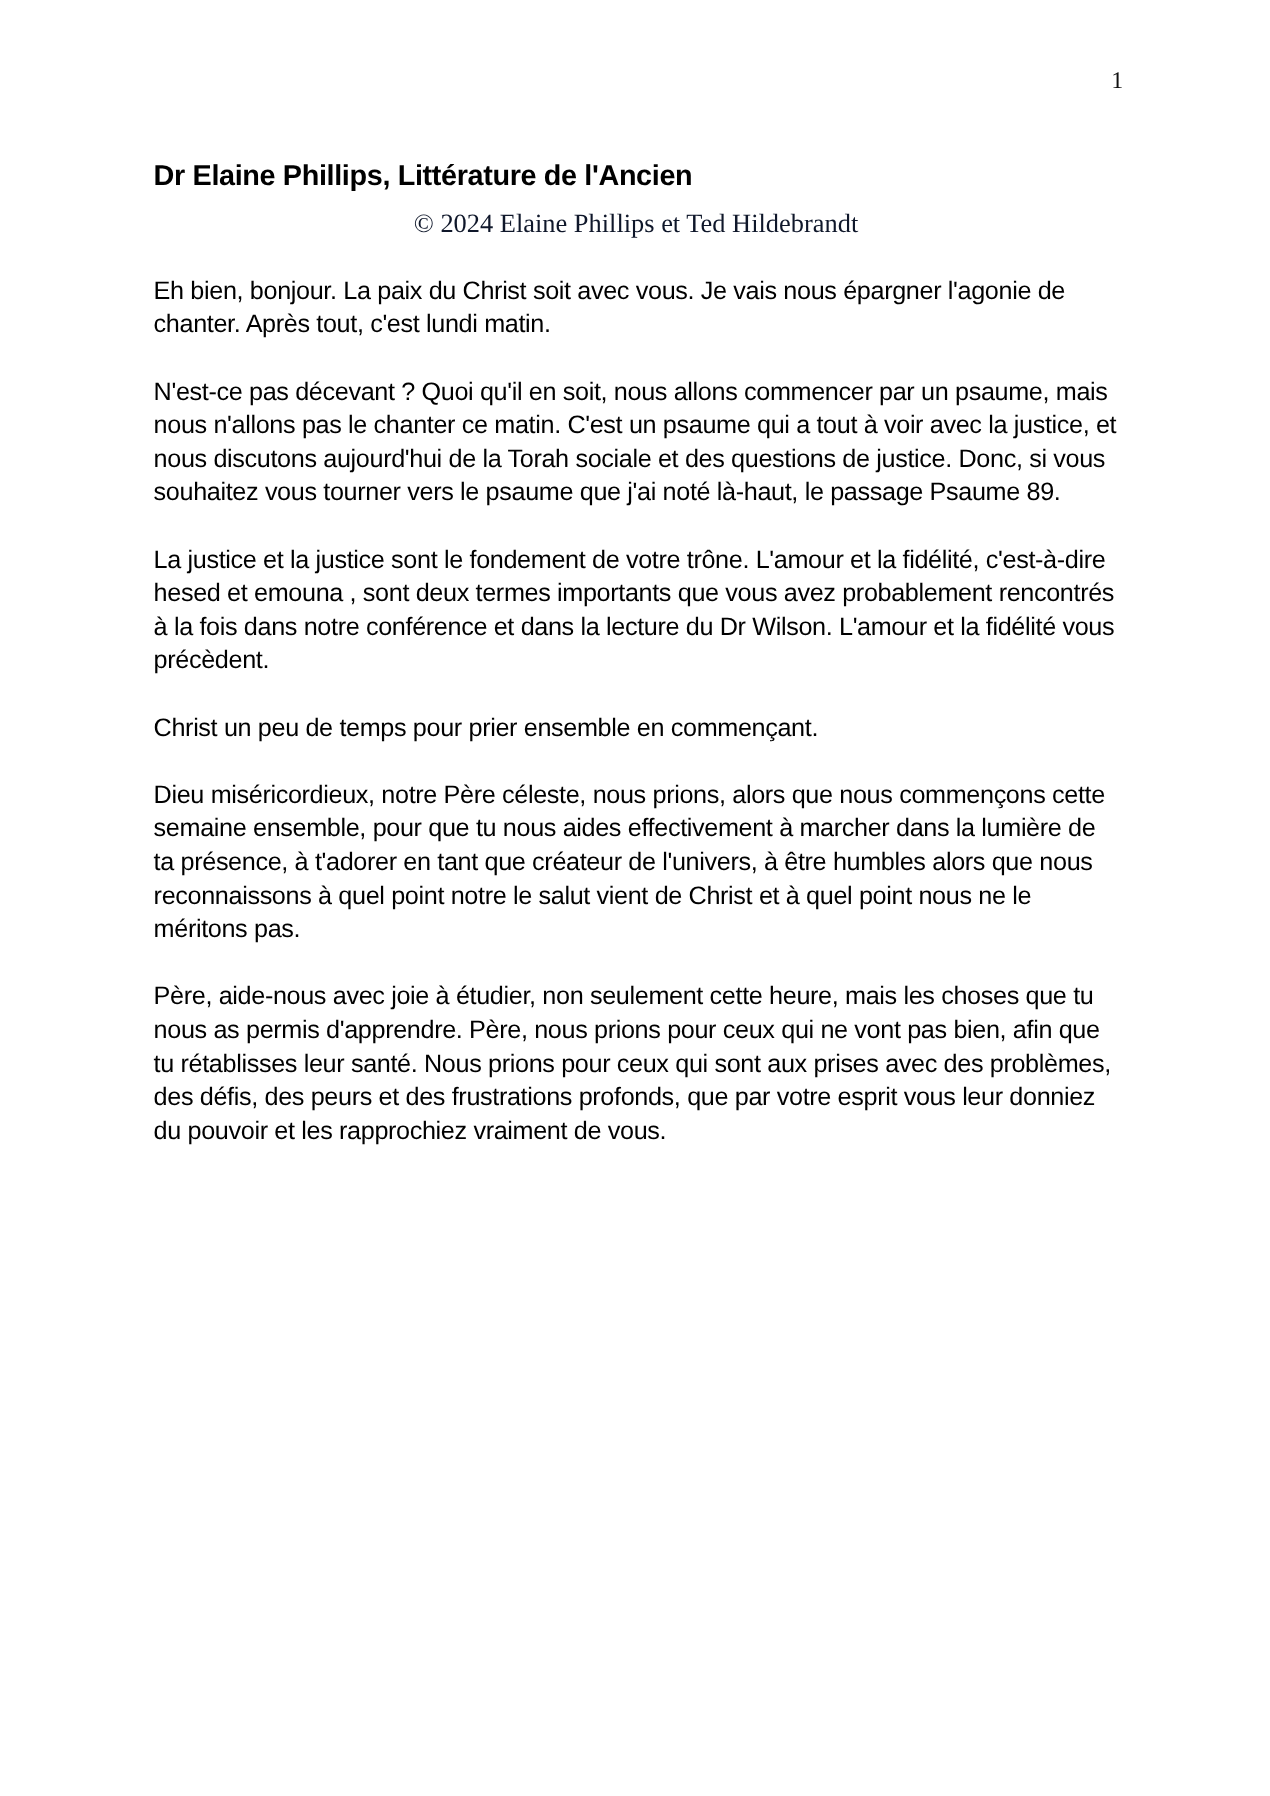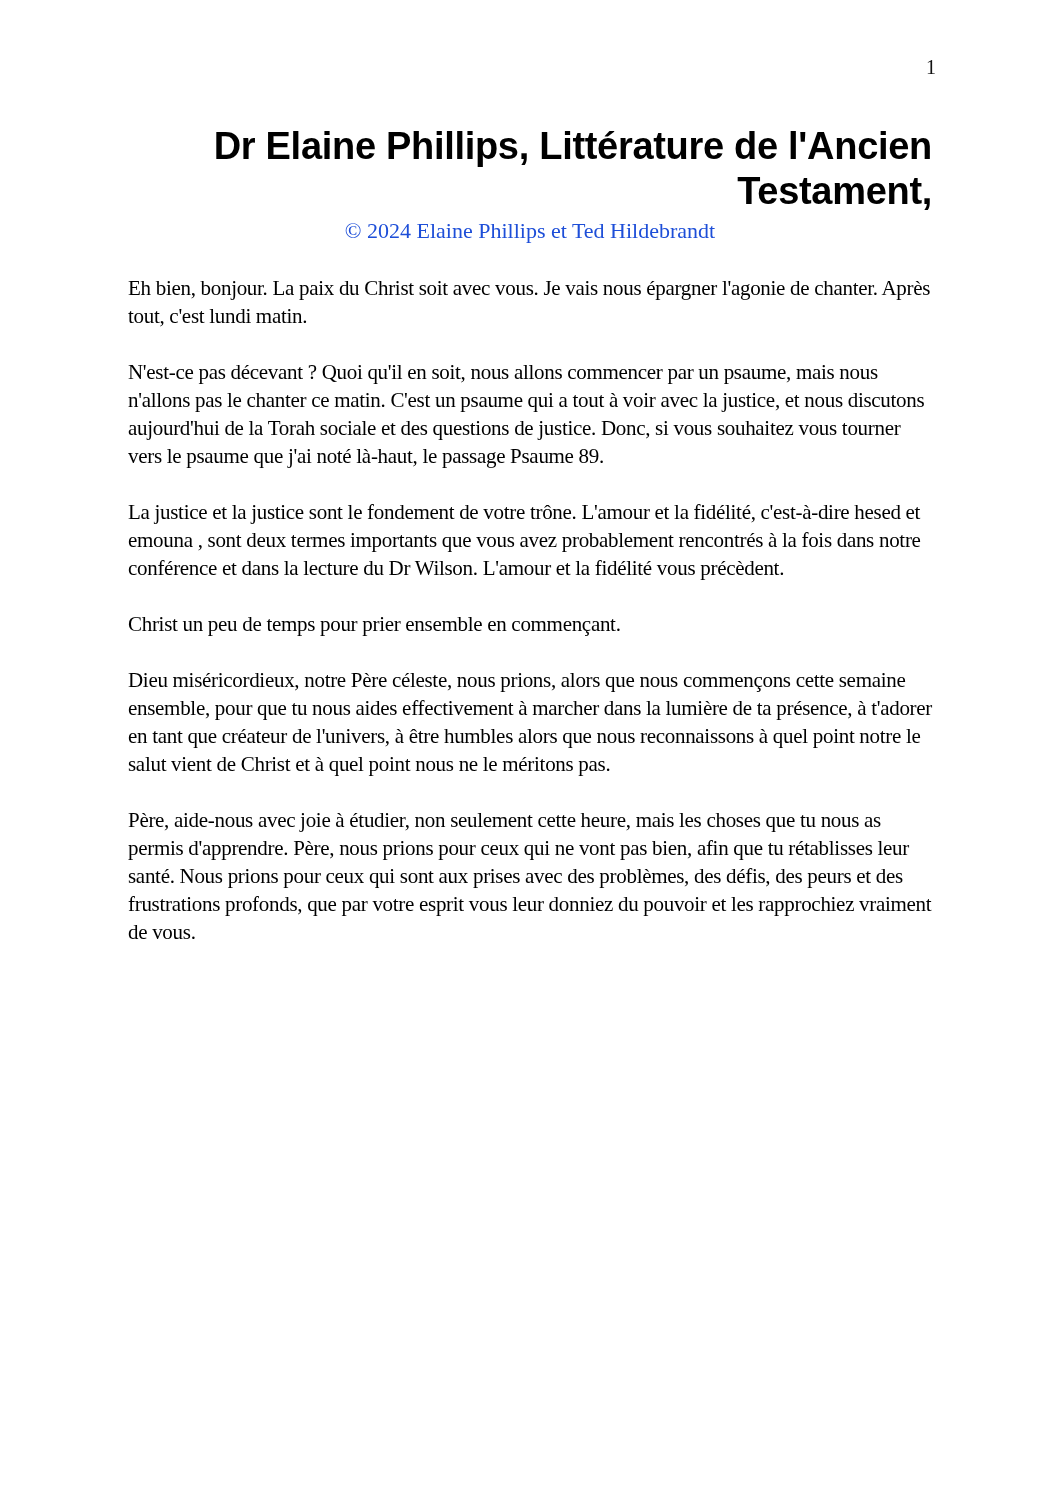--- a/index.html
+++ b/index.html
@@ -17,57 +17,56 @@
     position: absolute;
     top: 56px;
     right: 122px;
     font-family: "Liberation Serif", serif;
     font-size: 20px;
     color: #111111;
   }
   .content { padding: 124px 126px 0 128px; }
   .doc-title {
     margin: 0;
-    text-align: right;
+    text-align: left;
     font-family: "Liberation Sans", sans-serif;
     font-weight: 700;
-    font-size: 38px;
+    font-size: 24px;
     line-height: 45px;
     letter-spacing: -0.3px;
     color: #000000;
   }
   .title-line { display: block; }
   .copyright {
     text-align: center;
     font-family: "Liberation Serif", serif;
     font-size: 22px;
     line-height: 30px;
     margin-top: 2px;
-    color: #1d4ed8;
+    color: #0f172a;
   }
   .body-text {
     margin-top: 28px;
-    font-family: Liberation Serif, serif;
+    font-family: Liberation Sans, sans-serif;
     font-size: 21px;
     line-height: 28px;
     letter-spacing: -0.3px;
     color: #000000;
   }
   .body-text p { margin: 0 0 28px 0; }
 </style>
 </head>
 <body>
 
 <div class="page">
   <div class="page-number">1</div>
 
   <div class="content">
     <h1 class="doc-title">
       <span class="title-line">Dr Elaine Phillips, Littérature de l'Ancien</span>
-      <span class="title-line">Testament,</span>
     </h1>
 
     <div class="copyright">© 2024 Elaine Phillips et Ted Hildebrandt</div>
 
     <div class="body-text">
       <p>Eh bien, bonjour. La paix du Christ soit avec vous. Je vais nous épargner l'agonie de chanter. Après tout, c'est lundi matin.</p>
       <p>N'est-ce pas décevant ? Quoi qu'il en soit, nous allons commencer par un psaume, mais nous n'allons pas le chanter ce matin. C'est un psaume qui a tout à voir avec la justice, et nous discutons aujourd'hui de la Torah sociale et des questions de justice. Donc, si vous souhaitez vous tourner vers le psaume que j'ai noté là-haut, le passage Psaume 89.</p>
       <p>La justice et la justice sont le fondement de votre trône. L'amour et la fidélité, c'est-à-dire hesed et emouna , sont deux termes importants que vous avez probablement rencontrés à la fois dans notre conférence et dans la lecture du Dr Wilson. L'amour et la fidélité vous précèdent.</p>
       <p>Christ un peu de temps pour prier ensemble en commençant.</p>
       <p>Dieu miséricordieux, notre Père céleste, nous prions, alors que nous commençons cette semaine ensemble, pour que tu nous aides effectivement à marcher dans la lumière de ta présence, à t'adorer en tant que créateur de l'univers, à être humbles alors que nous reconnaissons à quel point notre le salut vient de Christ et à quel point nous ne le méritons pas.</p>

